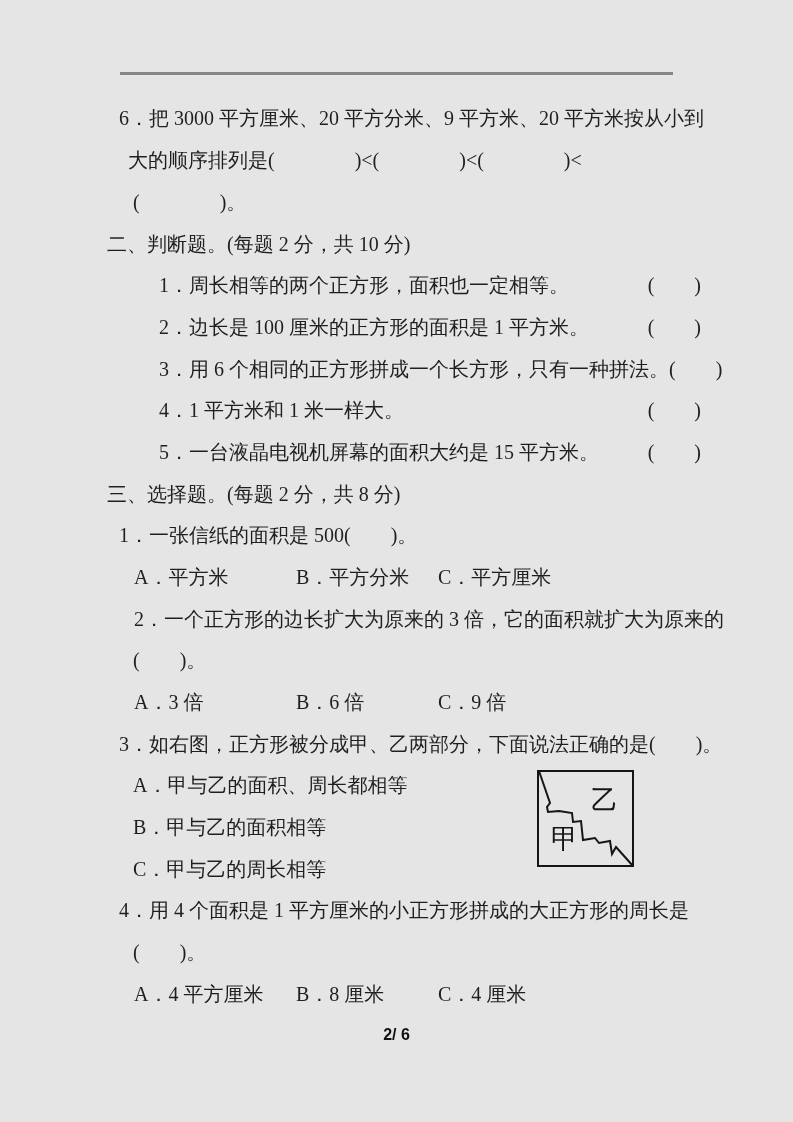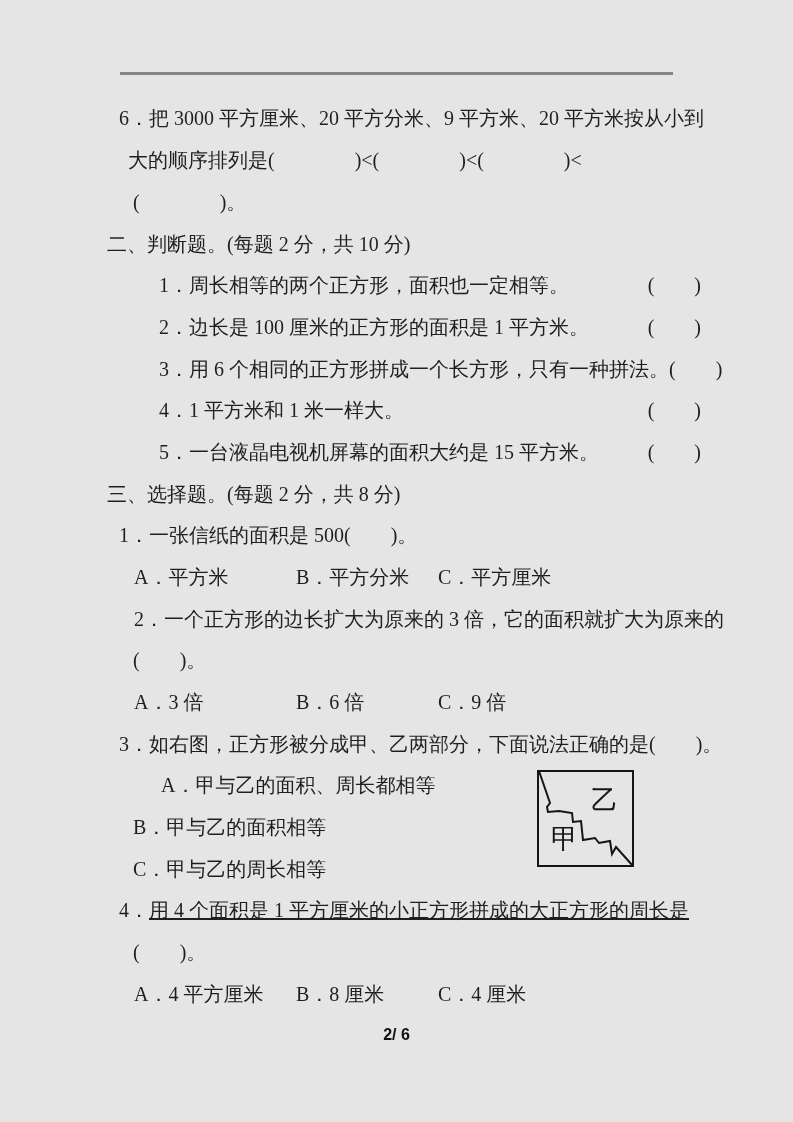--- a/index.html
+++ b/index.html
@@ -102,34 +102,34 @@
 
   <div class="line" style="left:134px;top:607px;"><span class="num">2．</span><span>一个正方形的边长扩大为原来的 3 倍，它的面积就扩大为原来的</span></div>
   <div class="line" style="left:133px;top:648px;"><span>(　　)。</span></div>
   <div class="opt-row" style="top:690px;padding-left:28px;">
     <span class="opt opt-a">A．3 倍</span>
     <span class="opt opt-b">B．6 倍</span>
     <span class="opt opt-c">C．9 倍</span>
   </div>
 
   <div class="line" style="left:119px;top:732px;"><span class="num">3．</span><span>如右图，正方形被分成甲、乙两部分，下面说法正确的是(　　)。</span></div>
-  <div class="line" style="left:133px;top:773px;margin-left:28px;"><span>A．甲与乙的面积、周长都相等</span></div>
+  <div class="line" style="left:133px;top:773px;"><span>A．甲与乙的面积、周长都相等</span></div>
   <div class="line" style="left:133px;top:857px;"><span>C．甲与乙的周长相等</span></div>
   <div class="line" style="left:133px;top:815px;"><span>B．甲与乙的面积相等</span></div>
 
   <div class="figure">
     <svg width="97" height="97" viewBox="0 0 97 97" xmlns="http://www.w3.org/2000/svg">
       <rect x="1" y="1" width="95" height="95" fill="none" stroke="#151515" stroke-width="2"></rect>
       <polyline points="2,1 13,33 10,37 11,42 22,41 35,43 36,52 44,51 46,70 58,68 62,73 73,71 75,84 79,77 96,96" fill="none" stroke="#151515" stroke-width="2" stroke-linejoin="miter"></polyline>
       <text x="54" y="39" font-size="27" fill="#151515">乙</text>
       <text x="14" y="78" font-size="27" fill="#151515">甲</text>
     </svg>
   </div>
 
-  <div class="line" style="left:119px;top:898px;text-decoration:underline;"><span class="num">4．</span><span>用 4 个面积是 1 平方厘米的小正方形拼成的大正方形的周长是</span></div>
+  <div class="line" style="left:119px;top:898px;"><span class="num">4．</span><span>用 4 个面积是 1 平方厘米的小正方形拼成的大正方形的周长是</span></div>
   <div class="line" style="left:133px;top:940px;"><span>(　　)。</span></div>
   <div class="opt-row" style="top:982px;">
     <span class="opt opt-a">A．4 平方厘米</span>
     <span class="opt opt-b">B．8 厘米</span>
     <span class="opt opt-c">C．4 厘米</span>
   </div>
 
   <div class="footer">2/ 6</div>
 
 </div>

